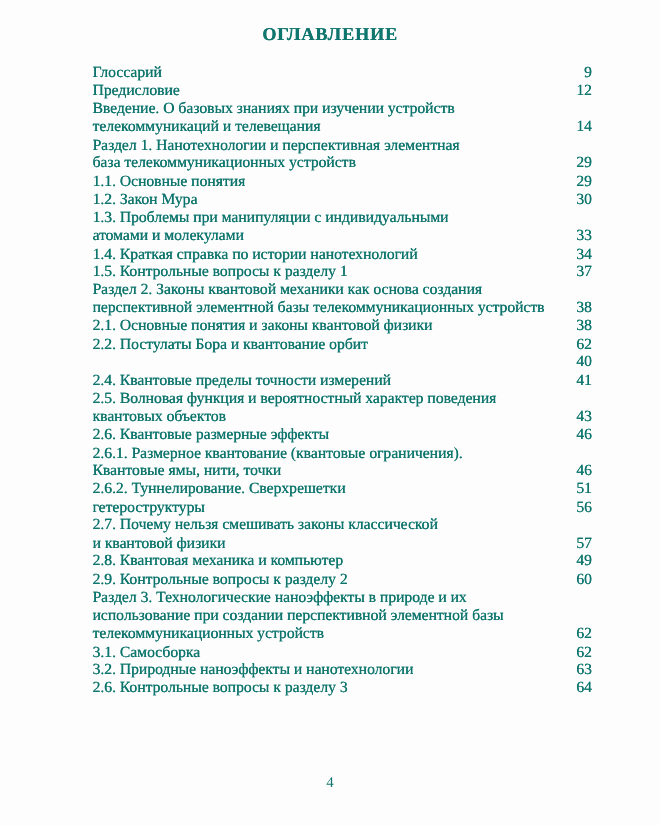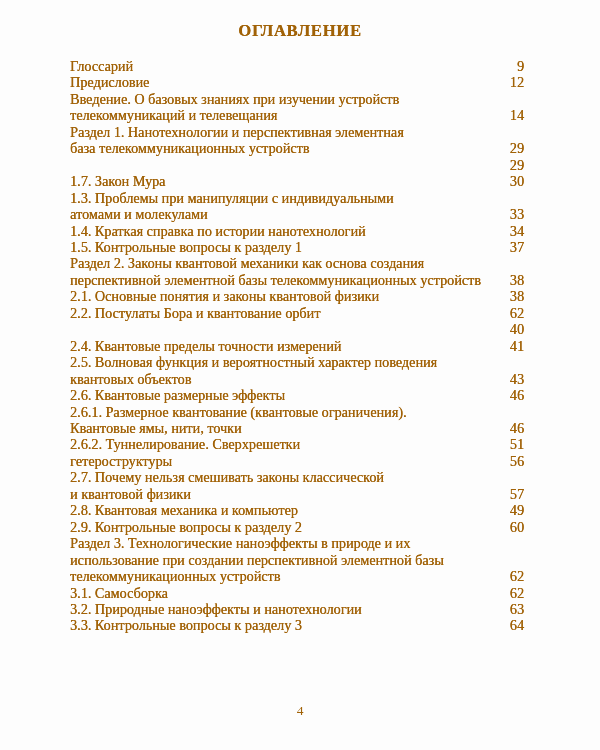--- a/index.html
+++ b/index.html
@@ -3,38 +3,38 @@
 <meta charset="utf-8">
 <style>
   html, body { margin: 0; padding: 0; background: #ffffff; }
   .sheet {
     position: relative;
     width: 600px;
     height: 750px;
     background: #fdfdfd;
     overflow: hidden;
     font-family: "Liberation Serif", "DejaVu Serif", serif;
-    color: #a16207;
+    color: #0f766e;
   }
   .title {
     position: absolute;
     top: 21px;
     left: 0;
     right: 0;
     margin: 0;
     text-align: center;
     font-size: 16.5px;
     font-weight: 700;
     letter-spacing: 0.8px;
     text-shadow: 0.3px 0 0 currentColor;
   }
   .toc {
     position: absolute;
     top: 58px;
-    left: 70px;
+    left: 84px;
     width: 454px;
   }
   .toc-row {
     display: flex;
     align-items: flex-end;
     font-size: 14.2px;
     line-height: 16.45px;
     text-shadow: 0.25px 0 0 currentColor;
   }
   .toc-text { white-space: nowrap; }
@@ -91,26 +91,27 @@
 
   </div>
 
   <div class="toc-row">
     <span class="toc-text">база телекоммуникационных устройств</span>
     <span class="toc-dots"></span>
     <span class="toc-page">29</span>
   </div>
 
   <div class="toc-row">
+    <span class="toc-text">1.1. Основные понятия</span>
     <span class="toc-dots"></span>
     <span class="toc-page">29</span>
   </div>
 
   <div class="toc-row">
-    <span class="toc-text">1.7. Закон Мура</span>
+    <span class="toc-text">1.2. Закон Мура</span>
     <span class="toc-dots"></span>
     <span class="toc-page">30</span>
   </div>
 
   <div class="toc-row">
     <span class="toc-text">1.3. Проблемы при манипуляции с индивидуальными</span>
 
   </div>
 
   <div class="toc-row">
@@ -251,19 +252,19 @@
     <span class="toc-page">62</span>
   </div>
 
   <div class="toc-row">
     <span class="toc-text">3.2. Природные наноэффекты и нанотехнологии</span>
     <span class="toc-dots"></span>
     <span class="toc-page">63</span>
   </div>
 
   <div class="toc-row">
-    <span class="toc-text">3.3. Контрольные вопросы к разделу 3</span>
+    <span class="toc-text">2.6. Контрольные вопросы к разделу 3</span>
     <span class="toc-dots"></span>
     <span class="toc-page">64</span>
   </div>
 </div>
   <div class="footer">4</div>
 </div>
 
 </body></html>

